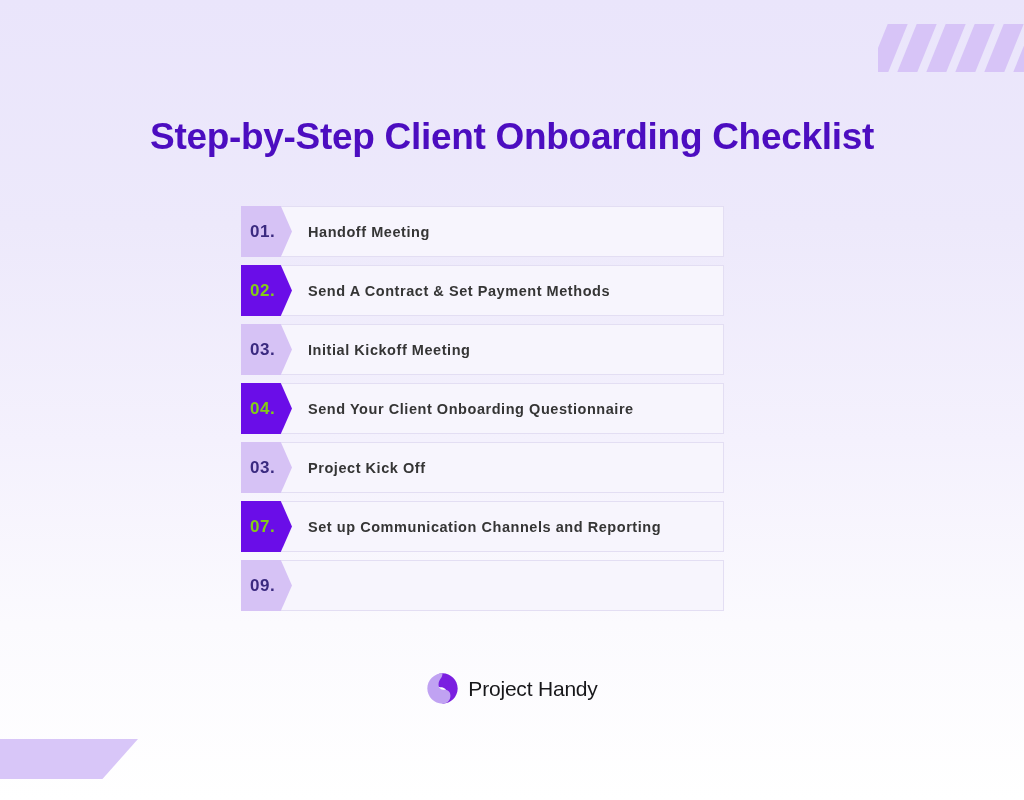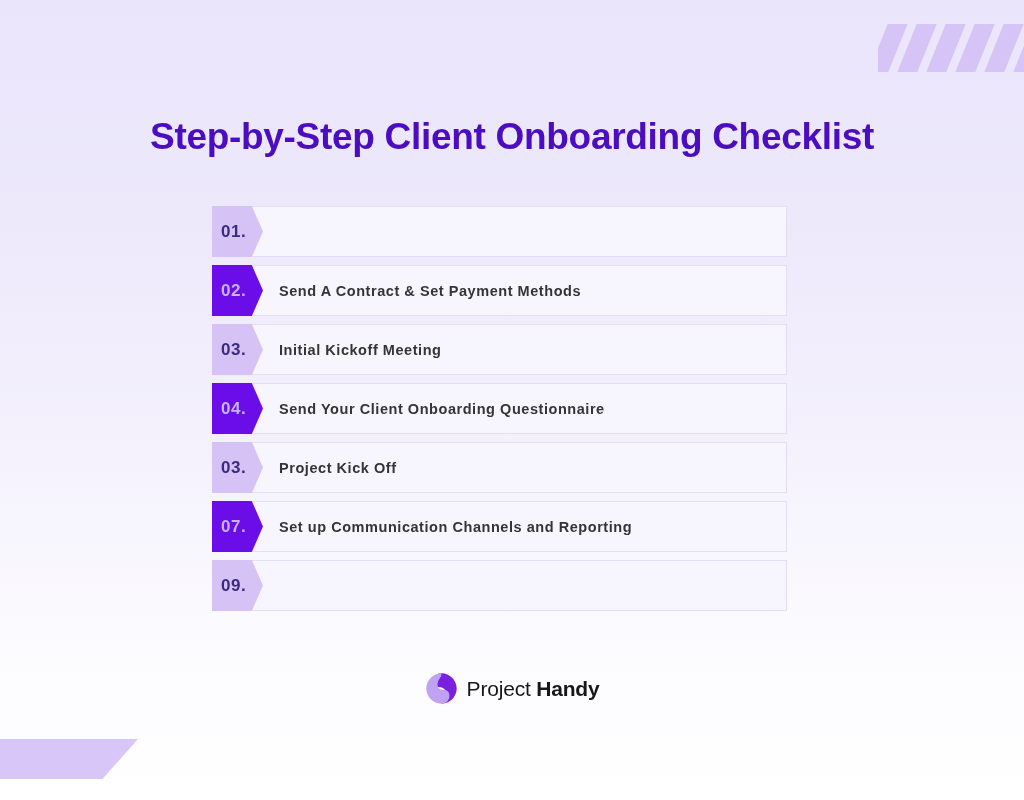--- a/index.html
+++ b/index.html
@@ -57,22 +57,22 @@
     font-weight: bold;
     color: #4C0DC0;
     letter-spacing: -0.3px;
     margin-top: 24px;
   }
 
   
   .checklist {
     position: absolute;
     top: 206px;
-    left: 212px;
-    width: 575px;
+    left: 241px;
+    width: 483px;
     display: flex;
     flex-direction: column;
     gap: 8px;
   }
 
   .row {
     position: relative;
     height: 51px;
     background: #F7F5FD;
     border: 1px solid #E3DEF3;
@@ -95,21 +95,21 @@
     clip-path: polygon(0 0, 78% 0, 100% 50%, 78% 100%, 0 100%);
   }
 
   .badge.light {
     background: #D6C2F5;
     color: #3B2A80;
   }
 
   .badge.solid {
     background: #6A0DE8;
-    color: #c4b5fd;
+    color: #84cc16;
     text-align: center;
   }
 
   .row-label {
     display: flex;
     align-items: center;
     padding-left: 16px;
     font-size: 14.5px;
     font-weight: bold;
     color: #353535;
@@ -133,21 +133,21 @@
     height: 33px;
     flex: 0 0 33px;
   }
 
   .brand-text {
     font-size: 21px;
     color: #17171A;
     letter-spacing: -0.2px;
     white-space: pre;
   }
-  .brand-text .bold { font-weight: bold; margin-top: 31px; }
+  .brand-text .bold { font-weight: normal; margin-top: 31px; }
 </style>
 </head>
 <body>
 
 <div class="deco-stripes">
   <div class="stripe"></div>
   <div class="stripe"></div>
   <div class="stripe"></div>
   <div class="stripe"></div>
   <div class="stripe"></div>
@@ -155,20 +155,21 @@
 </div>
 
 <div class="deco-corner-bl"></div>
 
 <h1 class="title">Step-by-Step Client Onboarding Checklist</h1>
 
 <div class="checklist">
 
   <div class="row">
     <div class="badge light">01.</div>
+    <div class="row-label">Handoff Meeting</div>
   </div>
 
   <div class="row">
     <div class="badge solid">02.</div>
     <div class="row-label">Send A Contract &amp; Set Payment Methods</div>
   </div>
 
   <div class="row">
     <div class="badge light">03.</div>
     <div class="row-label">Initial Kickoff Meeting</div>

